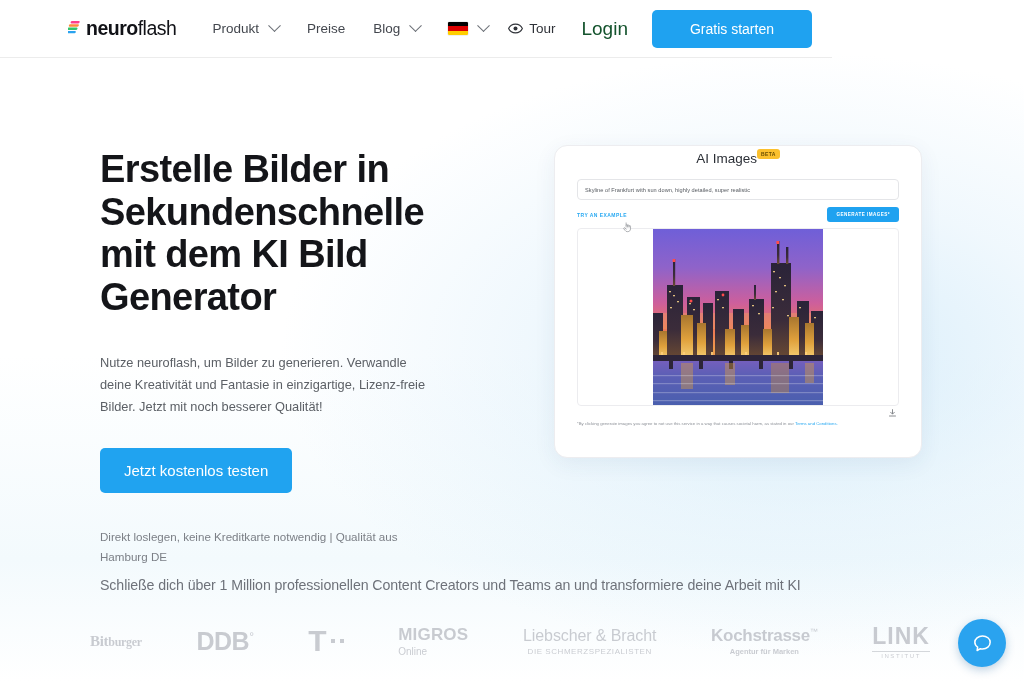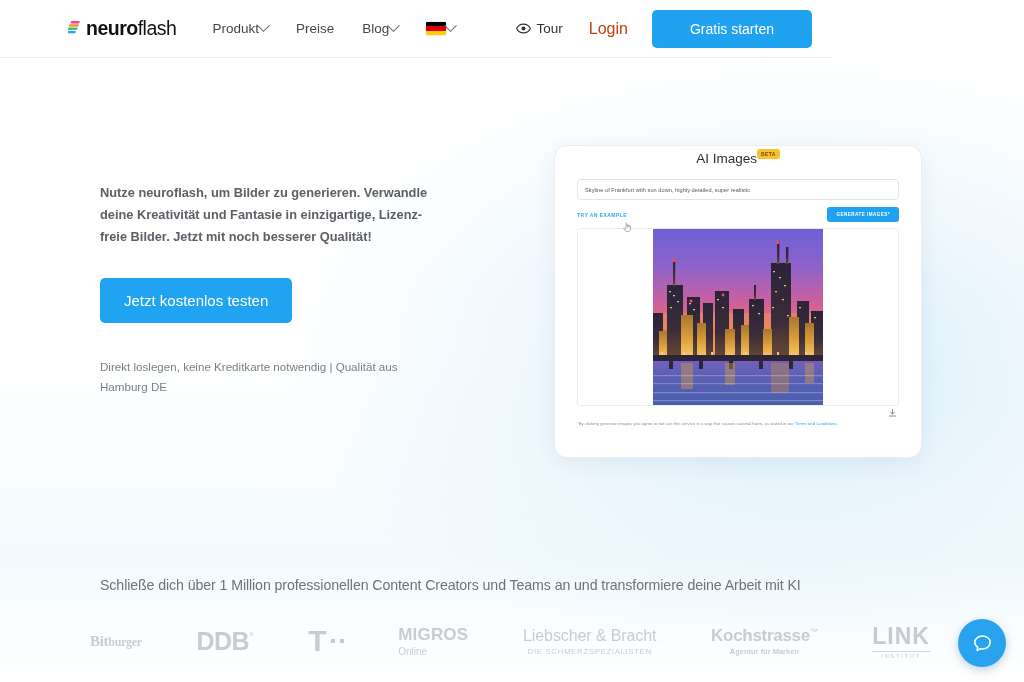--- a/index.html
+++ b/index.html
@@ -41,21 +41,21 @@
   .logo-text {
     font-size: 19.5px; letter-spacing: -0.5px;
     color: #111217;
     line-height: 1;
   }
   .logo-text b { font-weight: 700; }
   .logo-text span { font-weight: 400; }
 
   .nav { display: flex; align-items: center; margin-left: 22px; }
   .nav-item {
-    display: flex; align-items: center; gap: 0;
+    display: flex; align-items: center; gap: 11px;
     font-size: 13.5px; color: #43474e;
     padding: 6px 14px;
     cursor: pointer; white-space: nowrap;
   }
   .chev {
     width: 9px; height: 9px;
     border-right: 1.4px solid #6d7178;
     border-bottom: 1.4px solid #6d7178;
     transform: rotate(45deg) translate(-2px,-2px);
     display: inline-block;
@@ -72,21 +72,21 @@
   .header-right {
     margin-left: auto; margin-right: 20px;
     display: flex; align-items: center; gap: 4px;
   }
   .tour {
     display: flex; align-items: center; gap: 6px;
     font-size: 13.5px; color: #2f3238;
     padding: 6px 10px; cursor: pointer;
   }
   .login {
-    font-size: 16px; color: #c2410c;
+    font-size: 19px; color: #14532d;
     padding: 6px 12px; cursor: pointer;
   }
   .btn-primary {
     background: #1fa2f0; color: #fff;
     font-size: 14px; font-weight: 400;
     border: none; border-radius: 5px;
     padding: 11px 38px;
     cursor: pointer; white-space: nowrap;
     margin-left: 8px;
   }
@@ -97,21 +97,20 @@
     font-size: 38px; line-height: 1.12;
     font-weight: 700; color: #141519;
     letter-spacing: -0.6px;
     max-width: 330px;
   }
   .hero-sub {
     margin-top: 34px;
     font-size: 12.8px; line-height: 1.72;
     color: #5c6066;
     max-width: 330px;
-    font-weight: bold;
   }
   .btn-cta {
     display: inline-block;
     margin-top: 30px;
     background: #20a3f0; color: #fff;
     font-size: 15px; font-weight: 400;
     border: none; border-radius: 5px;
     padding: 14px 24px;
     cursor: pointer;
   }
@@ -286,20 +285,21 @@
           <circle cx="12" cy="12" r="3.2" fill="#2f3238"></circle>
         </svg>
         <span>Tour</span>
       </div>
       <div class="login">Login</div>
       <button class="btn-primary">Gratis starten</button>
     </div>
   </header>
 
   <section class="hero-left">
+    <h1 class="hero-title">Erstelle Bilder in Sekundenschnelle mit dem KI Bild Generator</h1>
     <p class="hero-sub">Nutze neuroflash, um Bilder zu generieren. Verwandle deine Kreativität und Fantasie in einzigartige, Lizenz-freie Bilder. Jetzt mit noch besserer Qualität!</p>
     <button class="btn-cta">Jetzt kostenlos testen</button>
     <p class="hero-note">Direkt loslegen, keine Kreditkarte notwendig | Qualität aus Hamburg DE</p>
   </section>
 
   <section class="card">
     <div class="card-title-row">
       <span class="card-title">AI Images</span>
       <span class="beta">BETA</span>
     </div>

